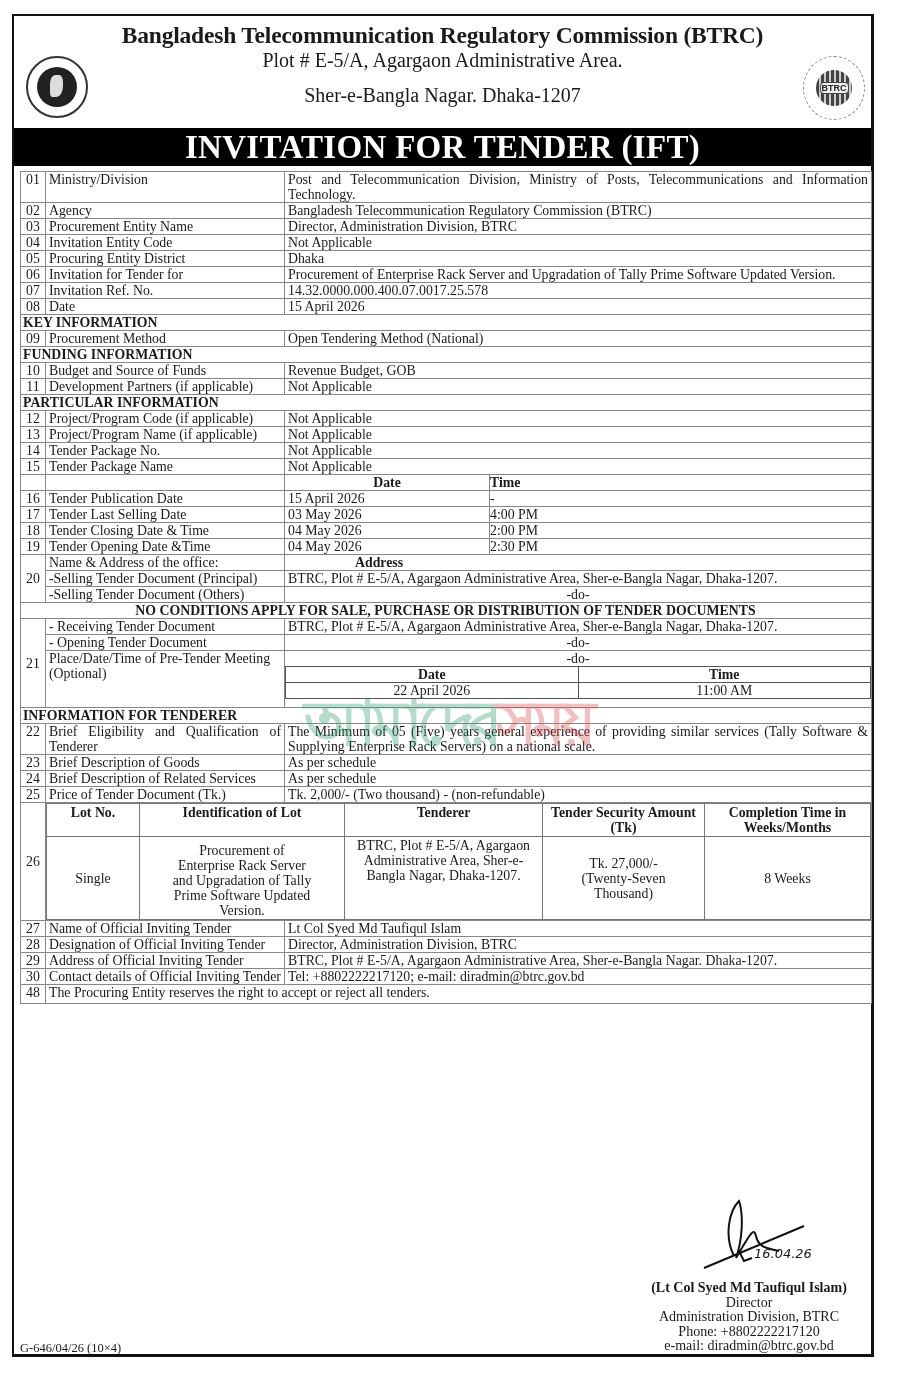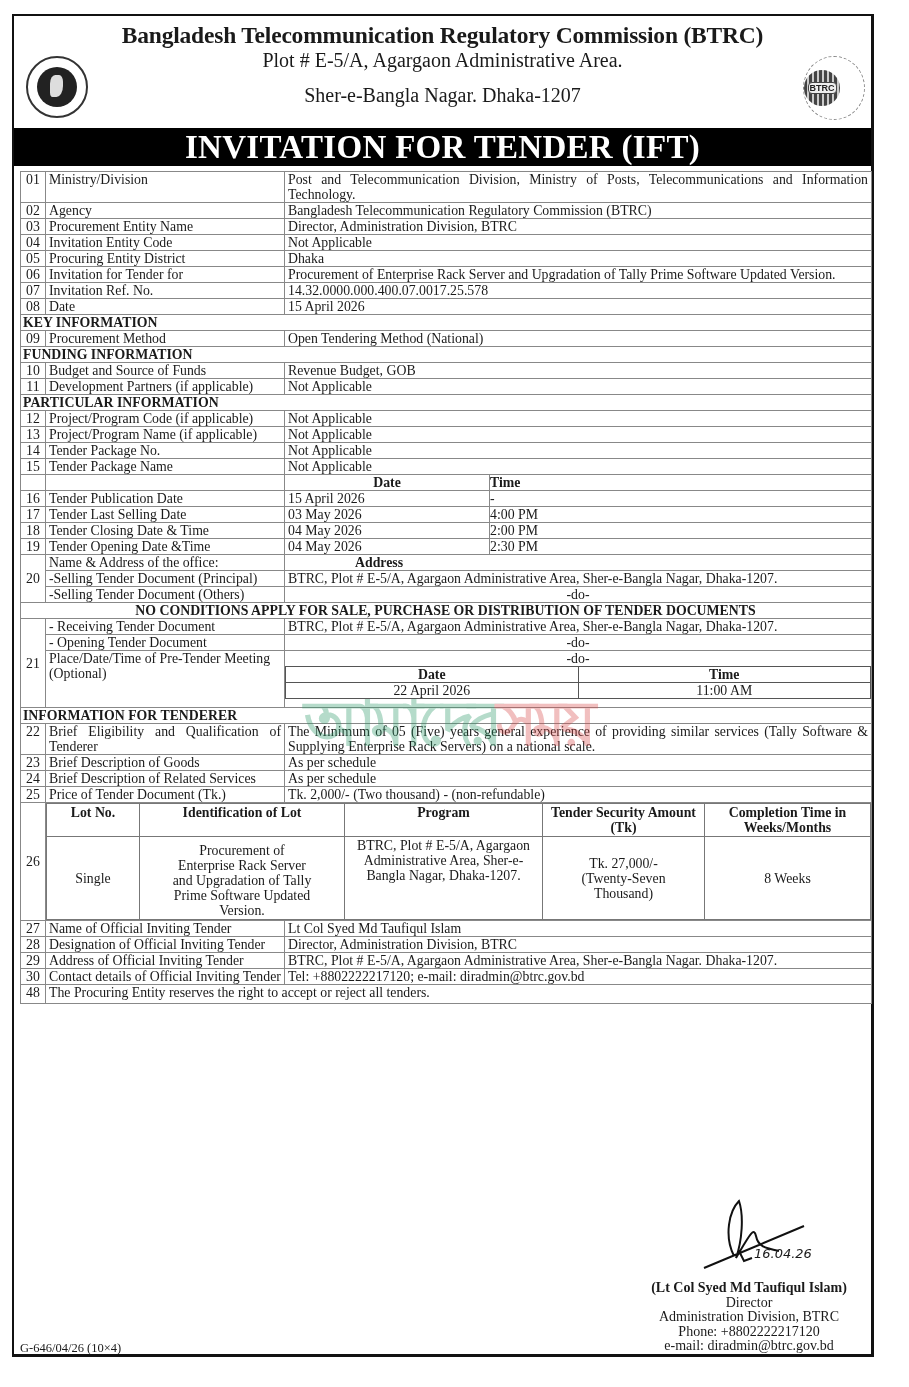--- a/index.html
+++ b/index.html
@@ -19,21 +19,21 @@
   .h-line2 { top: 68px; }
   .h-line3 { top: 77px; text-decoration: underline; }
   .logo-left {
     position: absolute; left: 12px; top: 40px; width: 62px; height: 62px; border-radius: 50%;
     border: 2px solid #333; box-sizing: border-box; display: flex; align-items: center; justify-content: center;
   }
   .logo-left .inner { width: 40px; height: 40px; border-radius: 50%; background: #222; position: relative; }
   .logo-left .inner::after { content: ""; position: absolute; left: 13px; top: 8px; width: 13px; height: 22px; background: #ddd; border-radius: 40% 30% 50% 20%; }
   .logo-right {
     position: absolute; right: 6px; top: 40px; width: 62px; height: 64px; border-radius: 50%;
-    border: 1px dashed #888; box-sizing: border-box; display: flex; align-items: center; 
+    border: 1px dashed #888; box-sizing: border-box; display: flex; align-items: center; justify-content: center;
   }
   .logo-right .bars { width: 36px; height: 36px; border-radius: 50%;
     background: repeating-linear-gradient(90deg, #444 0 3px, #ccc 3px 5px); display: flex; align-items: center; justify-content: center; }
   .logo-right .bars span { font-family: "Liberation Sans", sans-serif; font-size: 9px; font-weight: bold; color: #222; background: #eee; padding: 0 1px; border: 1px solid #444; border-radius: 4px; }
   .ift-bar {
     position: absolute; left: 0; top: 112px; width: 100%; height: 38px; background: #000; color: #fff;
     text-align: center; font-size: 33px; font-weight: bold; line-height: 38px; letter-spacing: 0.3px;
   }
   .watermark {
     position: absolute; left: 290px; top: 660px; font-size: 62px; font-weight: bold; opacity: 0.35;
@@ -304,21 +304,21 @@
                 <col style="width:93px">
                 <col style="width:205px">
                 <col style="width:198px">
                 <col style="width:162px">
                 <col>
               </colgroup>
           <tbody>
                 <tr class="b">
             <td>Lot No.</td>
             <td>Identification of Lot</td>
-            <td>Program</td>
+            <td>Tenderer</td>
             <td>Tender Security Amount (Tk)</td>
             <td>Completion Time in Weeks/Months</td>
           </tr>
           <tr class="lot-body">
             <td>Single</td>
             <td style="padding:6px 30px 1px">Procurement of Enterprise Rack Server and Upgradation of Tally Prime Software Updated Version.</td>
             <td style="vertical-align:top">BTRC, Plot # E-5/A, Agargaon Administrative Area, Sher-e- Bangla Nagar, Dhaka-1207.</td>
             <td style="padding:0 30px">Tk. 27,000/- (Twenty-Seven Thousand)</td>
             <td>8 Weeks</td>
           </tr>

